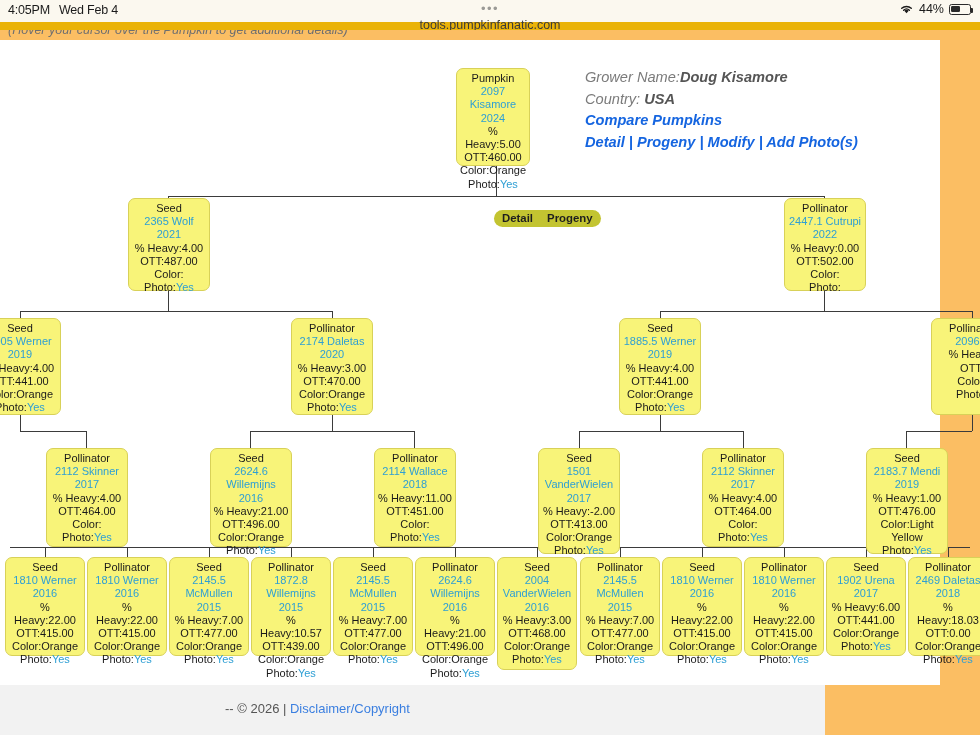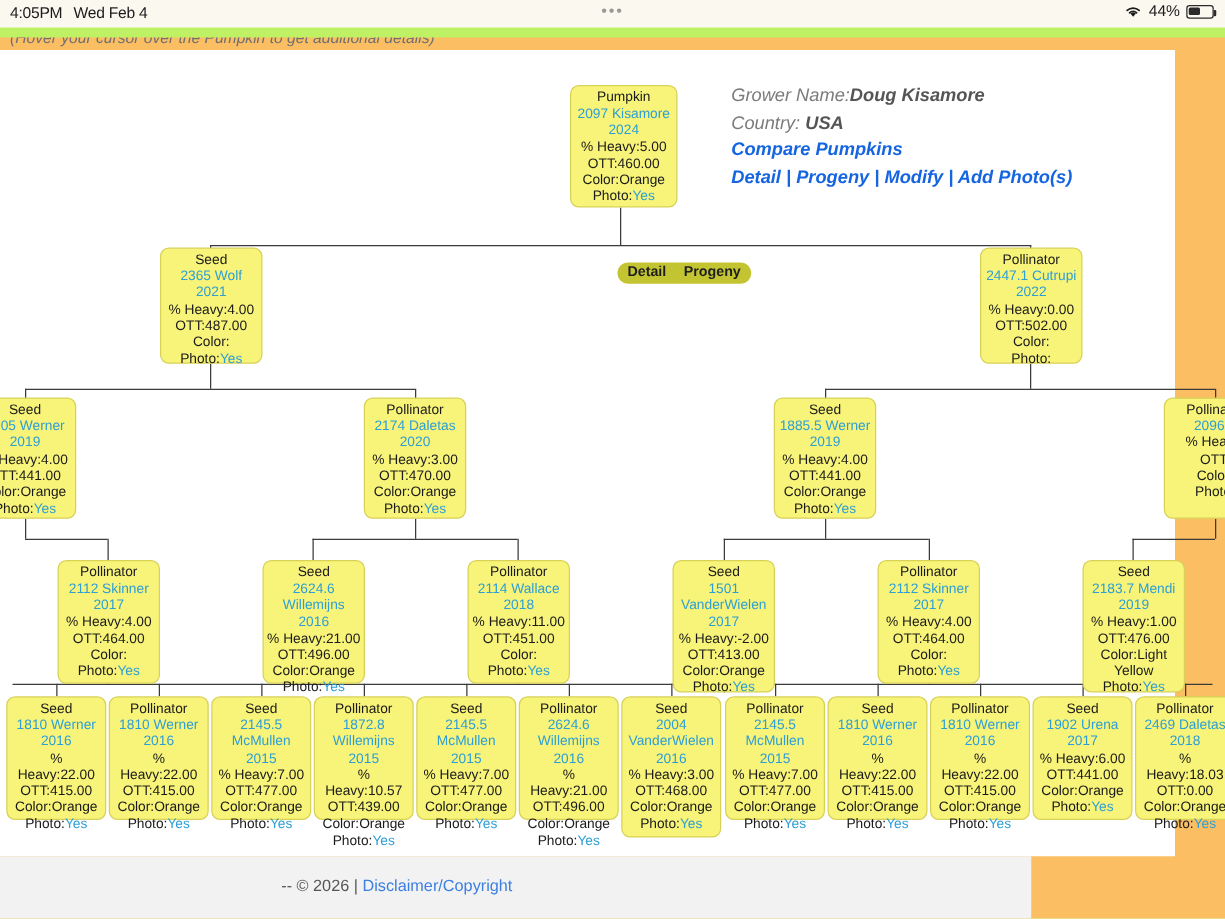--- a/index.html
+++ b/index.html
@@ -7,21 +7,21 @@
   html, body {
     margin: 0; padding: 0;
     width: 980px; height: 735px;
     overflow: hidden;
     font-family: "Liberation Sans", sans-serif;
     background: #fbf8ef;
   }
   #screen {
     position: relative;
     width: 980px; height: 735px;
-    background: #bef264;
+    background: #eab308;
     overflow: hidden;
   }
 
   
   .statusbar {
     position: absolute; top: 0; left: 0;
     width: 980px; height: 22px;
     background: #fbf8ef;
     font-size: 12.5px; color: #1b1b1b;
   }
@@ -170,20 +170,23 @@
           <path d="M4.9 7.3 a4.6 4.6 0 0 1 6.2 0" stroke="#1b1b1b" stroke-width="1.4" fill="none" stroke-linecap="round"></path>
         </svg>
       </span>
       <span>44%</span>
       <span class="batt">
           <i></i>
         </span>
     </div>
   </div>
 
+  <div class="urlbar">
+    <span>tools.pumpkinfanatic.com</span>
+  </div>
 
   <div class="page">
 
     <div class="clipped-banner">
       <span>(Hover your cursor over the Pumpkin to get additional details)</span>
     </div>
 
     <div class="content">
 
       <div class="ln lnv" style="left:496px; top:126px; height:30px;"></div>
@@ -232,21 +235,21 @@
       <div class="ln lnv" style="left:291px; top:507px; height:10px;"></div>
       <div class="ln lnv" style="left:373px; top:507px; height:10px;"></div>
       <div class="ln lnv" style="left:455px; top:507px; height:10px;"></div>
       <div class="ln lnv" style="left:537px; top:507px; height:10px;"></div>
       <div class="ln lnv" style="left:620px; top:507px; height:10px;"></div>
       <div class="ln lnv" style="left:702px; top:507px; height:10px;"></div>
       <div class="ln lnv" style="left:784px; top:507px; height:10px;"></div>
       <div class="ln lnv" style="left:866px; top:507px; height:10px;"></div>
       <div class="ln lnv" style="left:948px; top:507px; height:10px;"></div>
 
-      <div class="node" style="left:456px; top:28px; width:86px; height:98px;">
+      <div class="node" style="left:456px; top:28px; width:74px; height:98px;">
         <div class="ttl">Pumpkin</div>
         <div class="nm">2097 Kisamore 2024</div>
         <div>% Heavy:5.00</div>
         <div>OTT:460.00</div>
         <div>Color:Orange</div>
         <div><span>Photo:</span><span class="yes">Yes</span></div>
       </div>
 
       <div class="node" style="left:128px; top:158px; width:82px; height:93px;">
         <div class="ttl">Seed</div>

